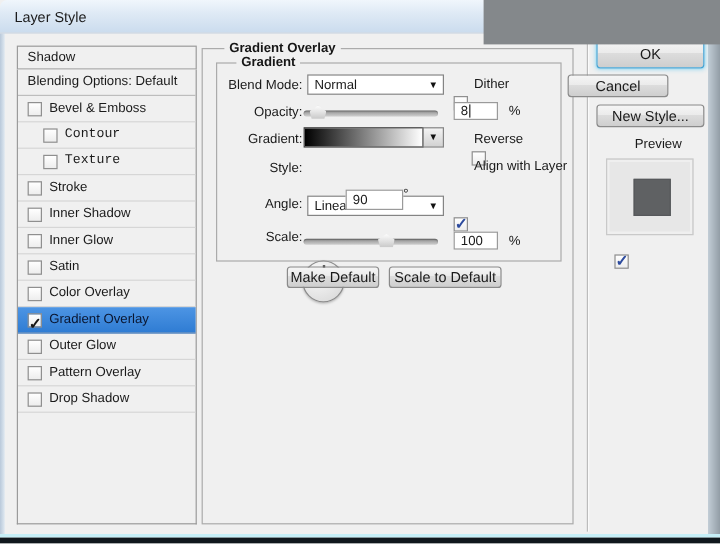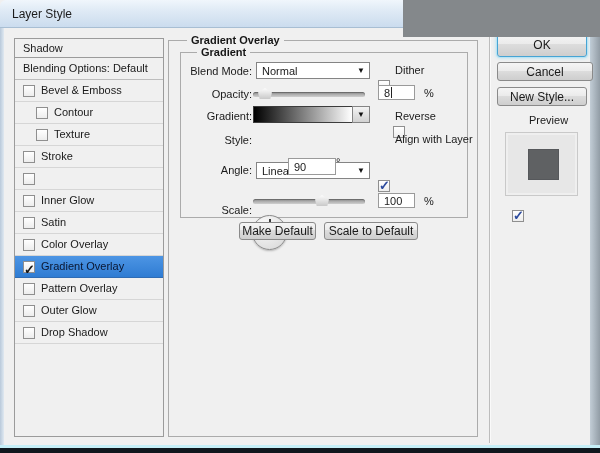--- a/index.html
+++ b/index.html
@@ -19,21 +19,21 @@
   .frame-bottom-dark { left:0; top:448px; width:600px; height:5px; background:#10171d; }
   .gray-block { left:403px; top:0; width:197px; height:37px; background:#84888b; z-index:60; }
   .content { left:4px; top:28px; width:586px; height:417px; background:#f0f0f0; }
   .divider { left:489px; top:33px; width:1px; height:410px; background:#bcbcbc; box-shadow:1px 0 0 #fafafa; }
 
   
   .styles-header { left:14px; top:38px; width:150px; height:20px; border:1px solid #9b9b9b; background:#f0f0f0; line-height:18px; padding-left:8px; }
   .styles-list { left:14px; top:58px; width:150px; height:379px; border:1px solid #9b9b9b; border-top:none; background:#f0f0f0; }
   .srow { position:relative; height:22px; line-height:21px; border-bottom:1px solid #d6d6d6; padding-left:8px; display:flex; align-items:center; cursor:default; }
   .srow.no-border { border-bottom-color:#bdbdbd;align-items:center; }
-  .srow.indent { padding-left:21px; }
+  .srow.indent { padding-left:21px;font-family:Liberation Mono, monospace; }
   .srow.selected { background:linear-gradient(to bottom,#4d95e4,#2f7cd3); border-bottom-color:#2f6cb4; color:#0a1630; }
   .srow .cb { margin-right:6px; flex:0 0 auto; }
 
   
   .cb { width:12px; height:12px; border:1px solid #8f8f8f; background:linear-gradient(to bottom,#ffffff,#ededed); position:relative; display:inline-block; }
   .cb.checked::after { content:"\2713"; position:absolute; left:0px; top:-3px; font-size:13px; font-weight:bold; }
   .cb.check-dark::after { color:#161616; }
   .cb.check-blue::after { color:#2d4b9e; }
 
   .btn { background:linear-gradient(to bottom,#f5f5f5 0%,#ebebeb 45%,#dddddd 46%,#cecece 100%);
@@ -104,44 +104,45 @@
   <div class="srow indent">
     <span class="cb check-dark"></span>
     <span>Texture</span>
   </div>
   <div class="srow">
     <span class="cb check-dark"></span>
     <span>Stroke</span>
   </div>
   <div class="srow">
     <span class="cb check-dark"></span>
+    <span>Inner Shadow</span>
   </div>
   <div class="srow">
     <span class="cb check-dark"></span>
     <span>Inner Glow</span>
   </div>
   <div class="srow">
     <span class="cb check-dark"></span>
     <span>Satin</span>
   </div>
   <div class="srow">
     <span class="cb check-dark"></span>
     <span>Color Overlay</span>
   </div>
   <div class="srow selected">
     <span class="cb check-dark checked"></span>
     <span>Gradient Overlay</span>
   </div>
   <div class="srow">
     <span class="cb check-dark"></span>
+    <span>Outer Glow</span>
+  </div>
+  <div class="srow">
+    <span class="cb check-dark"></span>
     <span>Pattern Overlay</span>
-  </div>
-  <div class="srow">
-    <span class="cb check-dark"></span>
-    <span>Outer Glow</span>
   </div>
   <div class="srow">
     <span class="cb check-dark"></span>
     <span>Drop Shadow</span>
   </div>
 </div>
 
 
 <div class="fieldset" style="left:168px; top:40px; width:310px; height:397px;">
   <span class="legend" style="left:18px;">Gradient Overlay</span>
@@ -186,34 +187,34 @@
 <div class="flabel" style="left:186px; top:164px;">Angle:</div>
 <div class="abs dial" style="left:252px; top:153px;">
   <div class="needle"></div>
   <div class="hub"></div>
 </div>
 <div class="abs tinput" style="left:288px; top:158px; width:48px; height:17px;">
   <span>90</span>
 </div>
 <div class="unit" style="left:336px; top:156px;">°</div>
 
-<div class="flabel" style="left:186px; top:204px;text-align:right;">Scale:</div>
+<div class="flabel" style="left:186px; top:192px;text-align:right;">Scale:</div>
 <div class="abs slider-track" style="left:253px; top:199px; width:112px;"></div>
 <div class="abs slider-thumb" style="left:315px; top:195px;"></div>
 <div class="abs tinput" style="left:378px; top:193px; width:37px; height:15px;">
   <span>100</span>
 </div>
 <div class="unit" style="left:424px; top:195px;">%</div>
 
 <div class="abs btn" style="left:239px; top:222px; width:77px; height:18px;">Make Default</div>
 <div class="abs btn" style="left:324px; top:222px; width:94px; height:18px;">Scale to Default</div>
 
 
 <div class="abs btn btn-ok" style="left:497px; top:33px; width:90px; height:24px;">OK</div>
-<div class="abs btn" style="left:497px; top:62px; width:96px; height:19px;">Cancel</div>
+<div class="abs btn" style="left:473px; top:62px; width:84px; height:19px;">Cancel</div>
 <div class="abs btn" style="left:497px; top:87px; width:90px; height:19px;">New Style...</div>
 <span class="abs cb check-blue checked" style="left:512px; top:113px;"></span>
 <div class="abs" style="left:529px; top:114px;">Preview</div>
 <div class="abs preview-panel">
   <div class="preview-swatch"></div>
 </div>
 
 
 
 

